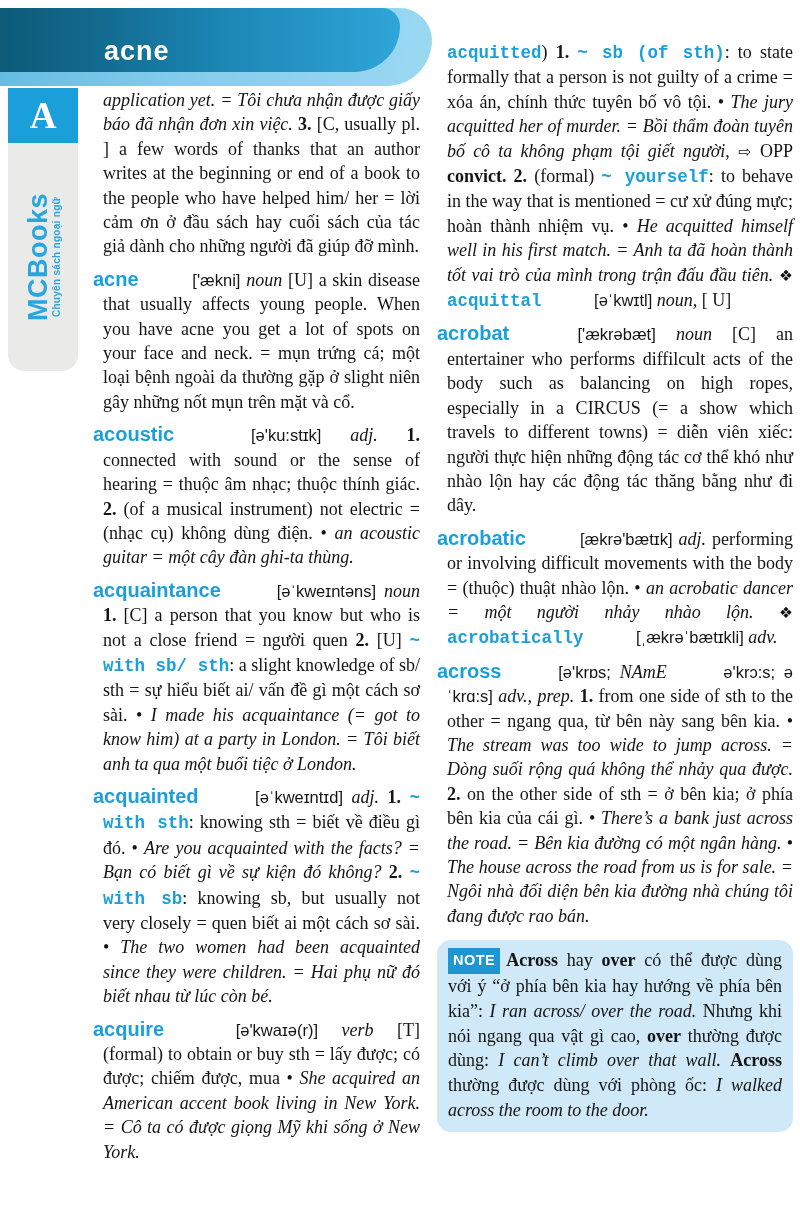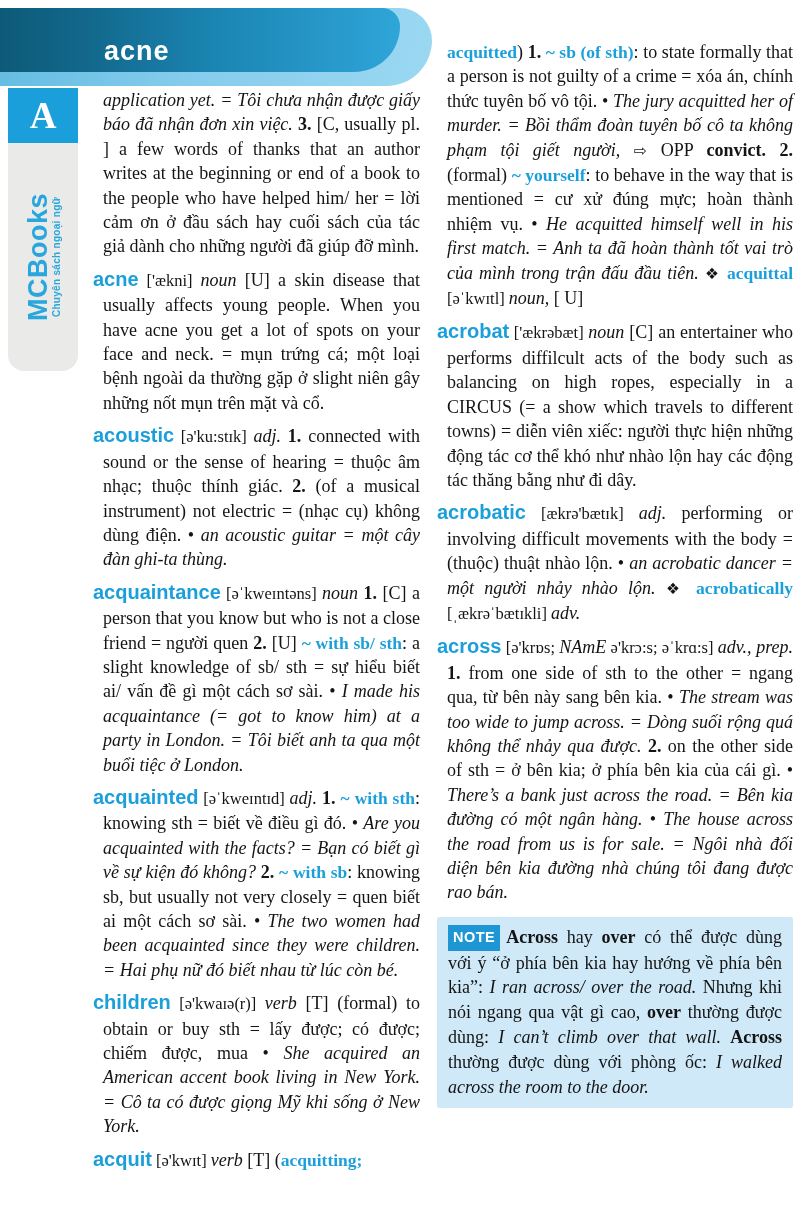--- a/index.html
+++ b/index.html
@@ -63,29 +63,29 @@
     font-size:10px;color:#2aa6de;letter-spacing:.3px;
   }
   
   .col{position:absolute;font-size:18px;line-height:24.4px;text-align:justify;}
   .col-left{left:93px;top:88px;width:327px;}
   .col-right{left:437px;top:40px;width:356px;}
   p.entry{margin:0 0 8px 0;padding-left:10px;text-indent:-10px;}
   p.entry.cont{text-indent:0;}
   p.entry.note{
     background:var(--note-bg);text-indent:0;padding:8px 11px 9px 11px;
-    margin-top:12px;border-radius:2px;line-height:24.8px;
+    margin-top:12px;border-radius:14px;line-height:24.8px;
   }
   
   .seg-hw{font-family:"Liberation Sans",sans-serif;font-weight:bold;color:var(--accent);font-size:20px;}
-  .seg-bb{font-family:Liberation Serif, serif;font-weight:bold;color:var(--accent);font-size:17.5px;}
+  .seg-bb{font-family:Liberation Mono, monospace;font-weight:bold;color:var(--accent);font-size:17.5px;}
   .seg-b{font-weight:bold;}
   .seg-i{font-style:italic;}
   .seg-n{}
-  .seg-ph{font-family:Liberation Serif, serif;font-size:16.5px;}
+  .seg-ph{font-family:Liberation Sans, sans-serif;font-size:16.5px;margin-left:48px;}
   .seg-sym{font-family:"DejaVu Sans",sans-serif;font-size:15.5px;}
   .seg-badge{
     display:inline-block;background:var(--badge-bg);color:#ffffff;
     font-family:"Liberation Sans",sans-serif;font-weight:bold;font-size:14.5px;
     padding:0px 5px 1px 5px;margin-right:6px;vertical-align:1px;letter-spacing:.5px;
   }
 </style>
 </head>
 <body>
 
@@ -108,22 +108,21 @@
       <div class="brand-tagline">Chuyên sách ngoại ngữ</div>
     </div>
   </div>
 
   <div class="col col-left">
       <p class="entry cont"><span class="seg-i">application yet. = Tôi chưa nhận được giấy báo đã nhận đơn xin việc. </span><span class="seg-b">3.</span><span class="seg-n"> [C, usually pl. ] a few words of thanks that an author writes at the beginning or end of a book to the people who have helped him/ her = lời cảm ơn ở đầu sách hay cuối sách của tác giả dành cho những người đã giúp đỡ mình.</span></p>
       <p class="entry"><span class="seg-hw">acne</span><span class="seg-ph"> ['ækni] </span><span class="seg-i">noun</span><span class="seg-n"> [U] a skin disease that usually affects young people. When you have acne you get a lot of spots on your face and neck. = mụn trứng cá; một loại bệnh ngoài da thường gặp ở slight niên gây những nốt mụn trên mặt và cổ.</span></p>
       <p class="entry"><span class="seg-hw">acoustic</span><span class="seg-ph"> [ə'ku:stɪk] </span><span class="seg-i">adj. </span><span class="seg-b">1.</span><span class="seg-n"> connected with sound or the sense of hearing = thuộc âm nhạc; thuộc thính giác. </span><span class="seg-b">2.</span><span class="seg-n"> (of a musical instrument) not electric = (nhạc cụ) không dùng điện. • </span><span class="seg-i">an acoustic guitar = một cây đàn ghi-ta thùng.</span></p>
       <p class="entry"><span class="seg-hw">acquaintance</span><span class="seg-ph"> [əˈkweɪntəns] </span><span class="seg-i">noun </span><span class="seg-b">1.</span><span class="seg-n"> [C] a person that you know but who is not a close friend = người quen </span><span class="seg-b">2.</span><span class="seg-n"> [U] </span><span class="seg-bb">~ with sb/ sth</span><span class="seg-n">: a slight knowledge of sb/ sth = sự hiểu biết ai/ vấn đề gì một cách sơ sài. • </span><span class="seg-i">I made his acquaintance (= got to know him) at a party in London. = Tôi biết anh ta qua một buổi tiệc ở London.</span></p>
       <p class="entry"><span class="seg-hw">acquainted</span><span class="seg-ph"> [əˈkweɪntɪd] </span><span class="seg-i">adj. </span><span class="seg-b">1. </span><span class="seg-bb">~ with sth</span><span class="seg-n">: knowing sth = biết về điều gì đó. • </span><span class="seg-i">Are you acquainted with the facts? = Bạn có biết gì về sự kiện đó không? </span><span class="seg-b">2. </span><span class="seg-bb">~ with sb</span><span class="seg-n">: knowing sb, but usually not very closely = quen biết ai một cách sơ sài. • </span><span class="seg-i">The two women had been acquainted since they were children. = Hai phụ nữ đó biết nhau từ lúc còn bé.</span></p>
-      <p class="entry"><span class="seg-hw">children</span><span class="seg-ph"> [ə'kwaɪə(r)] </span><span class="seg-i">verb</span><span class="seg-n"> [T] (formal) to obtain or buy sth = lấy được; có được; chiếm được, mua • </span><span class="seg-i">She acquired an American accent book living in New York. = Cô ta có được giọng Mỹ khi sống ở New York.</span></p>
-      <p class="entry"><span class="seg-hw">acquit</span><span class="seg-ph"> [ə'kwɪt] </span><span class="seg-i">verb</span><span class="seg-n"> [T] (</span><span class="seg-bb">acquitting;</span></p>
+      <p class="entry"><span class="seg-hw">acquire</span><span class="seg-ph"> [ə'kwaɪə(r)] </span><span class="seg-i">verb</span><span class="seg-n"> [T] (formal) to obtain or buy sth = lấy được; có được; chiếm được, mua • </span><span class="seg-i">She acquired an American accent book living in New York. = Cô ta có được giọng Mỹ khi sống ở New York.</span></p>
     </div>
   <div class="col col-right">
       <p class="entry cont"><span class="seg-bb">acquitted</span><span class="seg-n">) </span><span class="seg-b">1. </span><span class="seg-bb">~ sb (of sth)</span><span class="seg-n">: to state formally that a person is not guilty of a crime = xóa án, chính thức tuyên bố vô tội. • </span><span class="seg-i">The jury acquitted her of murder. = Bồi thẩm đoàn tuyên bố cô ta không phạm tội giết người,</span><span class="seg-sym"> ⇨ </span><span class="seg-n">OPP </span><span class="seg-b">convict. 2.</span><span class="seg-n"> (formal) </span><span class="seg-bb">~ yourself</span><span class="seg-n">: to behave in the way that is mentioned = cư xử đúng mực; hoàn thành nhiệm vụ. • </span><span class="seg-i">He acquitted himself well in his first match. = Anh ta đã hoàn thành tốt vai trò của mình trong trận đấu đầu tiên.</span><span class="seg-sym"> ❖ </span><span class="seg-bb">acquittal</span><span class="seg-ph"> [əˈkwɪtl] </span><span class="seg-i">noun,</span><span class="seg-n"> [ U]</span></p>
       <p class="entry"><span class="seg-hw">acrobat</span><span class="seg-ph"> ['ækrəbæt] </span><span class="seg-i">noun</span><span class="seg-n"> [C] an entertainer who performs diffilcult acts of the body such as balancing on high ropes, especially in a CIRCUS (= a show which travels to different towns) = diễn viên xiếc: người thực hiện những động tác cơ thể khó như nhào lộn hay các động tác thăng bằng như đi dây.</span></p>
       <p class="entry"><span class="seg-hw">acrobatic</span><span class="seg-ph"> [ækrə'bætɪk] </span><span class="seg-i">adj.</span><span class="seg-n"> performing or involving difficult movements with the body = (thuộc) thuật nhào lộn. • </span><span class="seg-i">an acrobatic dancer = một người nhảy nhào lộn.</span><span class="seg-sym"> ❖ </span><span class="seg-bb">acrobatically</span><span class="seg-ph"> [ˌækrəˈbætɪkli] </span><span class="seg-i">adv.</span></p>
       <p class="entry"><span class="seg-hw">across</span><span class="seg-ph"> [ə'krɒs; </span><span class="seg-i">NAmE</span><span class="seg-ph"> ə'krɔ:s; əˈkrɑ:s] </span><span class="seg-i">adv., prep. </span><span class="seg-b">1.</span><span class="seg-n"> from one side of sth to the other = ngang qua, từ bên này sang bên kia. • </span><span class="seg-i">The stream was too wide to jump across. = Dòng suối rộng quá không thể nhảy qua được. </span><span class="seg-b">2.</span><span class="seg-n"> on the other side of sth = ở bên kia; ở phía bên kia của cái gì. • </span><span class="seg-i">There’s a bank just across the road. = Bên kia đường có một ngân hàng.</span><span class="seg-n"> • </span><span class="seg-i">The house across the road from us is for sale. = Ngôi nhà đối diện bên kia đường nhà chúng tôi đang được rao bán.</span></p>
       <p class="entry note"><span class="seg-badge">NOTE</span><span class="seg-b">Across</span><span class="seg-n"> hay </span><span class="seg-b">over</span><span class="seg-n"> có thể được dùng với ý “ở phía bên kia hay hướng về phía bên kia”: </span><span class="seg-i">I ran across/ over the road.</span><span class="seg-n"> Nhưng khi nói ngang qua vật gì cao, </span><span class="seg-b">over</span><span class="seg-n"> thường được dùng: </span><span class="seg-i">I can’t climb over that wall.</span><span class="seg-n"> </span><span class="seg-b">Across</span><span class="seg-n"> thường được dùng với phòng ốc: </span><span class="seg-i">I walked across the room to the door.</span></p>
     </div>
 
 </div>

